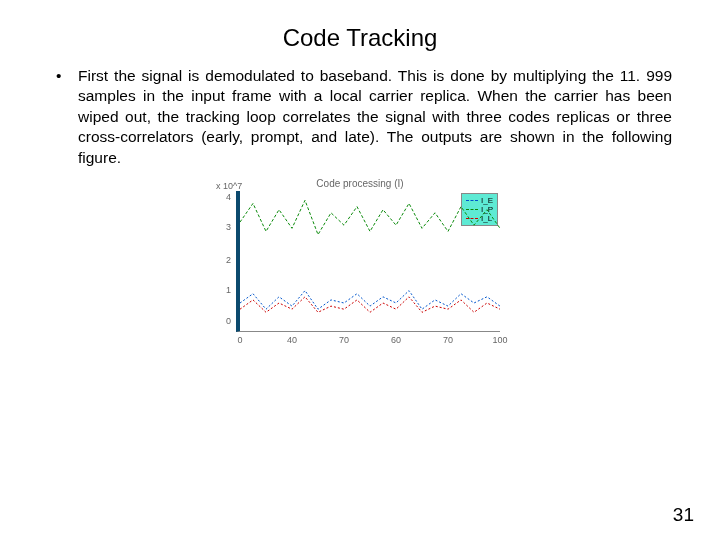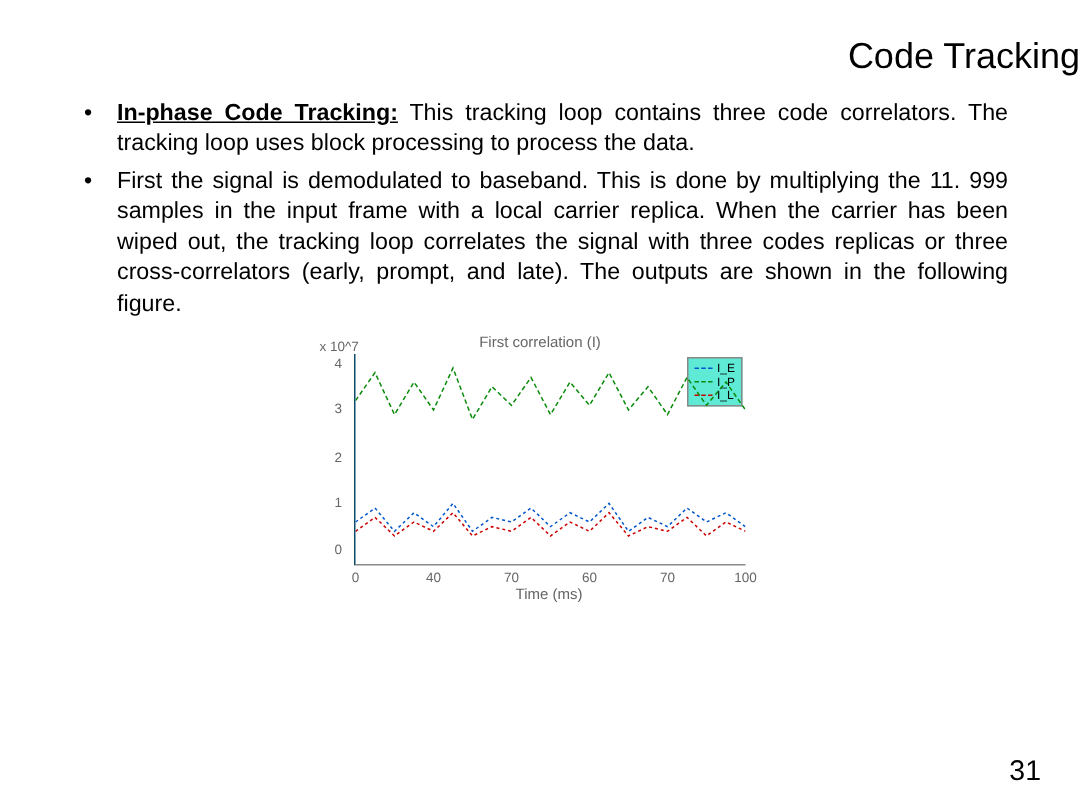--- a/index.html
+++ b/index.html
@@ -1,52 +1,51 @@
 <!DOCTYPE html>
 <html><head>
 <meta charset="utf-8">
 <style>
   html,body{margin:0;padding:0;width:720px;height:540px;background:#fff;font-family:Arial,Helvetica,sans-serif;color:#000}
   .slide{width:720px;height:540px;position:relative;box-sizing:border-box}
-  .title{text-align:right;font-size:24px;padding-top:24px;padding-bottom:14px}
+  .title{text-align:center;font-size:24px;padding-top:24px;padding-bottom:14px}
   .body{padding:0 48px 0 48px;font-size:15.5px;line-height:1.32}
   ul{list-style:none;padding:0;margin:0}
   li{position:relative;padding-left:30px;margin:0 0 4px 0;text-align:justify}
   li::before{content:"•";position:absolute;left:8px;top:0}
   .bold{font-weight:700;text-decoration:underline}
   .chart-wrap{display:flex;justify-content:center;margin-top:10px}
   .chart{width:300px}
   .chart-title{text-align:center;font-size:10px;color:#666;margin-bottom:2px}
-  .plot{position:relative;width:260px;height:140px;margin-left:26px;border-left:1px solid #0c4a6e;border-bottom:1px solid #888}
+  .plot{position:relative;width:260px;height:140px;margin-left:26px;border-left:4px solid #0c4a6e;border-bottom:1px solid #888}
   .y-exp{position:absolute;left:-24px;top:-10px;font-size:9px;color:#666}
   .ytick{position:absolute;left:-14px;font-size:9px;color:#666;transform:translateY(-50%)}
   .xtick{position:absolute;bottom:-14px;font-size:9px;color:#666;transform:translateX(-50%)}
   .xlabel{text-align:center;font-size:10px;color:#666;margin-top:14px;margin-left:26px;width:260px}
   .legend{position:absolute;right:2px;top:2px;border:1px solid #888;font-size:8px;padding:2px 4px;background:#5eead4}
   .lg-row{display:flex;align-items:center;gap:3px}
   .lg-sw{width:12px;height:0;border-top:1.2px dashed}
   .page-num{position:absolute;right:26px;bottom:14px;font-size:19px}
   svg.lines{position:absolute;left:0;top:0;width:260px;height:140px}
 </style>
 </head>
 <body>
 <div class="slide">
 
 <div class="title">Code Tracking</div>
 
 <div class="body">
   <ul>
-    <li><span class="bold">In-phase Code Tracking:</span><span> This tracking loop contains three code correlators. The tracking loop uses block processing to process the data.</span></li>
     <li><span>First the signal is demodulated to baseband. This is done by multiplying the 11. 999 samples in the input frame with a local carrier replica. When the carrier has been wiped out, the tracking loop correlates the signal with three codes replicas or three cross-correlators  (early, prompt, and late). The outputs are shown in the following figure.</span></li>
   </ul>
 </div>
 
 <div class="chart-wrap">
   <div class="chart">
-    <div class="chart-title">First correlation (I)</div>
+    <div class="chart-title">Code processing (I)</div>
     <div class="plot">
       <div class="y-exp">x 10^7</div>
       <div class="ytick" style="bottom:0%">0</div>
       <div class="ytick" style="bottom:22%">1</div>
       <div class="ytick" style="bottom:44%">2</div>
       <div class="ytick" style="bottom:67%">3</div>
       <div class="ytick" style="bottom:89%">4</div>
       <div class="xtick" style="left:0%">0</div>
       <div class="xtick" style="left:20%">40</div>
       <div class="xtick" style="left:40%">70</div>
@@ -66,19 +65,18 @@
               <span class="lg-sw" style="border-color:#cc0000"></span>
               <span>I_L</span>
             </div>
       </div>
       <svg class="lines" viewBox="0 0 260 140" preserveAspectRatio="none">
         <polyline id="line-ip" fill="none" stroke="#0a8a0a" stroke-width="1" stroke-dasharray="3 2" points="0.0,31.1 13.0,12.4 26.0,40.4 39.0,18.7 52.0,37.3 65.0,9.3 78.0,43.6 91.0,21.8 104.0,34.2 117.0,15.6 130.0,40.4 143.0,18.7 156.0,34.2 169.0,12.4 182.0,37.3 195.0,21.8 208.0,40.4 221.0,15.6 234.0,34.2 247.0,18.7 260.0,37.3"></polyline>
         <polyline id="line-ie" fill="none" stroke="#0055cc" stroke-width="1" stroke-dasharray="2 2" points="0.0,112.0 13.0,102.7 26.0,118.2 39.0,105.8 52.0,115.1 65.0,99.6 78.0,118.2 91.0,108.9 104.0,112.0 117.0,102.7 130.0,115.1 143.0,105.8 156.0,112.0 169.0,99.6 182.0,118.2 195.0,108.9 208.0,115.1 221.0,102.7 234.0,112.0 247.0,105.8 260.0,115.1"></polyline>
         <polyline id="line-il" fill="none" stroke="#cc0000" stroke-width="1" stroke-dasharray="2 2" points="0.0,118.2 13.0,108.9 26.0,121.3 39.0,112.0 52.0,118.2 65.0,105.8 78.0,121.3 91.0,115.1 104.0,118.2 117.0,108.9 130.0,121.3 143.0,112.0 156.0,118.2 169.0,105.8 182.0,121.3 195.0,115.1 208.0,118.2 221.0,108.9 234.0,121.3 247.0,112.0 260.0,118.2"></polyline>
       </svg>
     </div>
-    <div class="xlabel">Time (ms)</div>
   </div>
 </div>
 
 <div class="page-num">31</div>
 
 </div>
 
 </body></html>

